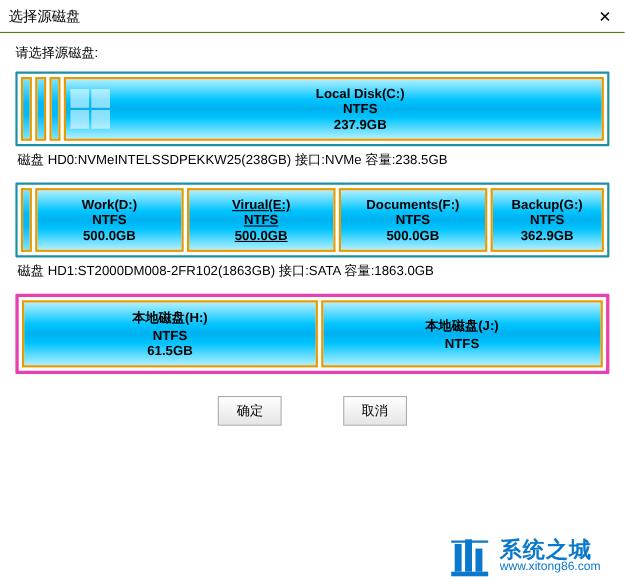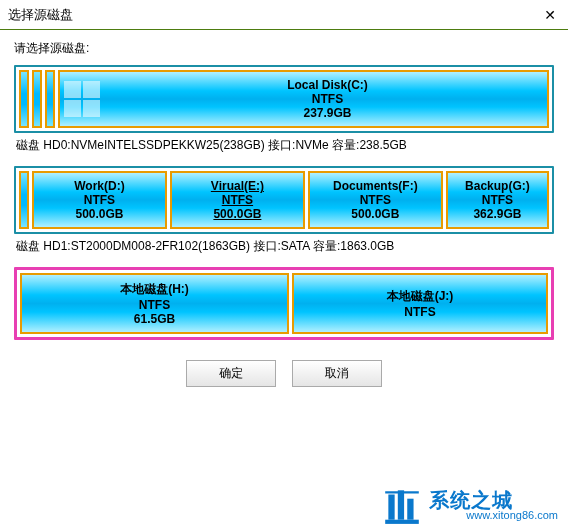--- a/index.html
+++ b/index.html
@@ -17,27 +17,27 @@
 .pre-bar { width: 10px; background: linear-gradient(to bottom, #79e5ff 0%, #00b9ff 40%, #00b9ff 60%, #79e5ff 100%); border: 2px solid #e89b00; }
 .partition { flex: 1; background: linear-gradient(to bottom, #b0f0ff 0%, #00c4ff 35%, #00b0ef 50%, #00c4ff 65%, #b0f0ff 100%); border: 2px solid #e89b00; text-align: center; font-weight: bold; color: #000; display: flex; flex-direction: column; justify-content: center; padding: 6px 2px; cursor: pointer; min-width: 0; }
 .partition.magenta { border: 2px solid #e83fb3; }
 .partition .p-name, .partition .p-fs, .partition .p-size { white-space: nowrap; overflow: hidden; }
 .disk-info { padding: 4px 0 8px 2px; font-size: 12px; color: #000; }
 .icon-slot { display: flex; align-items: center; justify-content: center; padding-right: 8px; min-width: 48px; }
 .win-icon { width: 36px; height: 36px; display: grid; grid-template-columns: 1fr 1fr; grid-template-rows: 1fr 1fr; gap: 2px; opacity: 0.55; }
 .win-icon span { background: #fff; }
 
 .btn-row { text-align: center; padding: 10px 0; }
-.btn { display: inline-block; padding: 4px 32px; border: 1px solid #aaa; background: linear-gradient(#fff,#e5e5e5); cursor: pointer; margin: 0 6px; font-size: 12px; }
+.btn { display: inline-block; padding: 4px 16px; border: 1px solid #aaa; background: linear-gradient(#fff,#e5e5e5); cursor: pointer; margin: 0 26px; font-size: 12px; }
 
-.watermark { position: absolute; right: 10px; bottom: 6px; display: flex; align-items: center; gap: 6px; }
+.watermark { position: absolute; right: 22px; bottom: 6px; display: flex; align-items: center; gap: 6px; }
 .wm-logo { width: 42px; height: 42px; }
 .wm-text { display: flex; flex-direction: column; line-height: 1; }
 .wm-cn { font-size: 20px; font-weight: bold; color: #0a78cc; letter-spacing: 1px; }
-.wm-url { font-size: 11px; color: #0a78cc; margin-left: 37px; }
+.wm-url { font-size: 11px; color: #0a78cc; }
 </style>
 </head>
 <body>
 
 <div class="titlebar">
   <div class="title">选择源磁盘</div>
   <div class="close">✕</div>
 </div>
 
 <div class="content">

